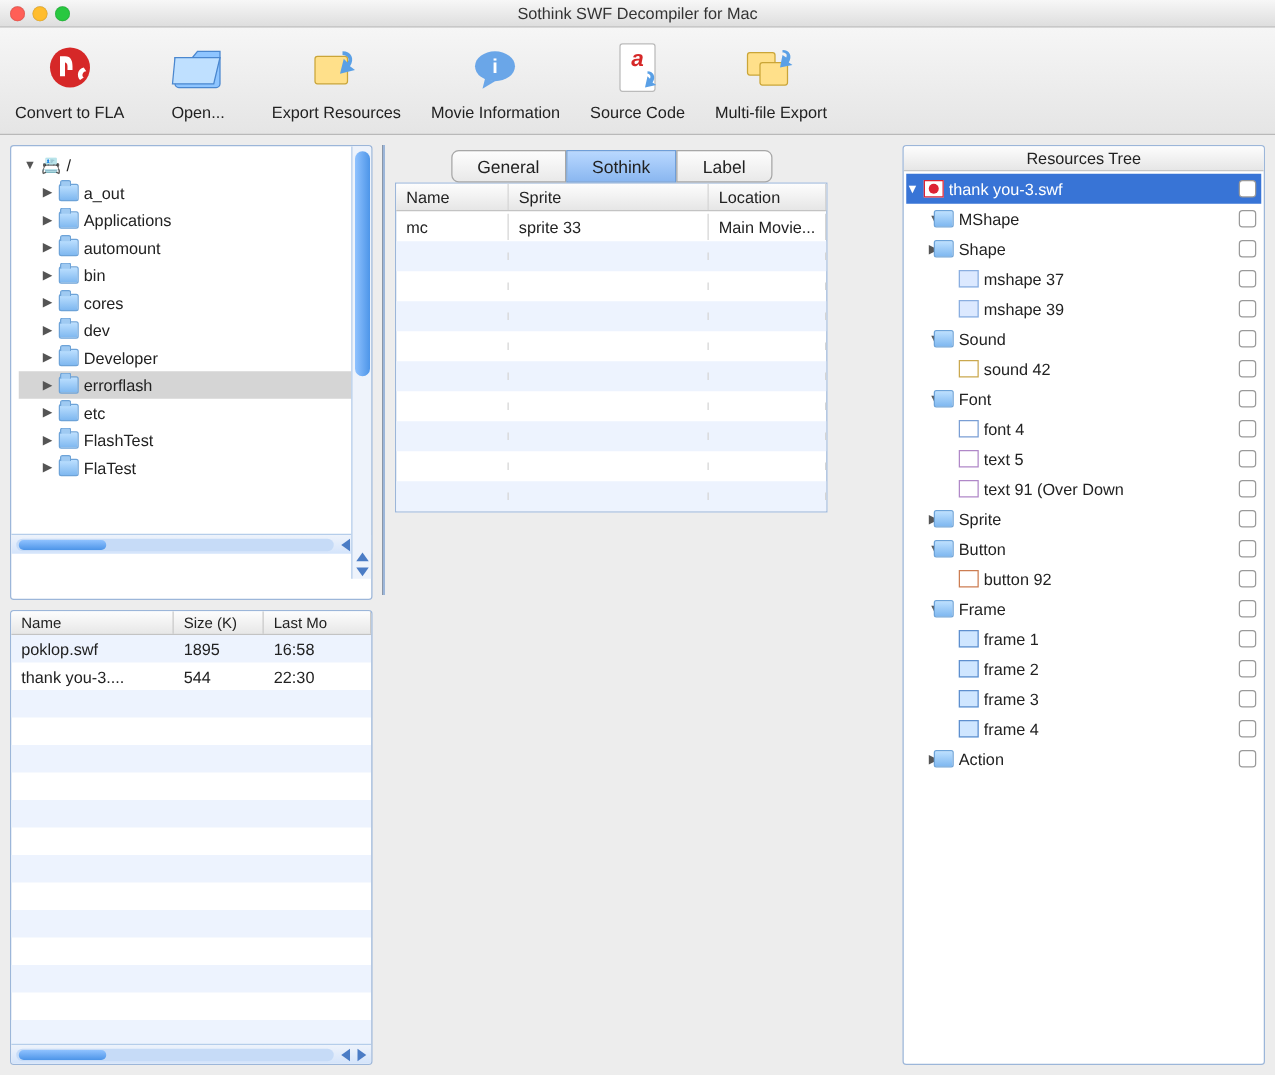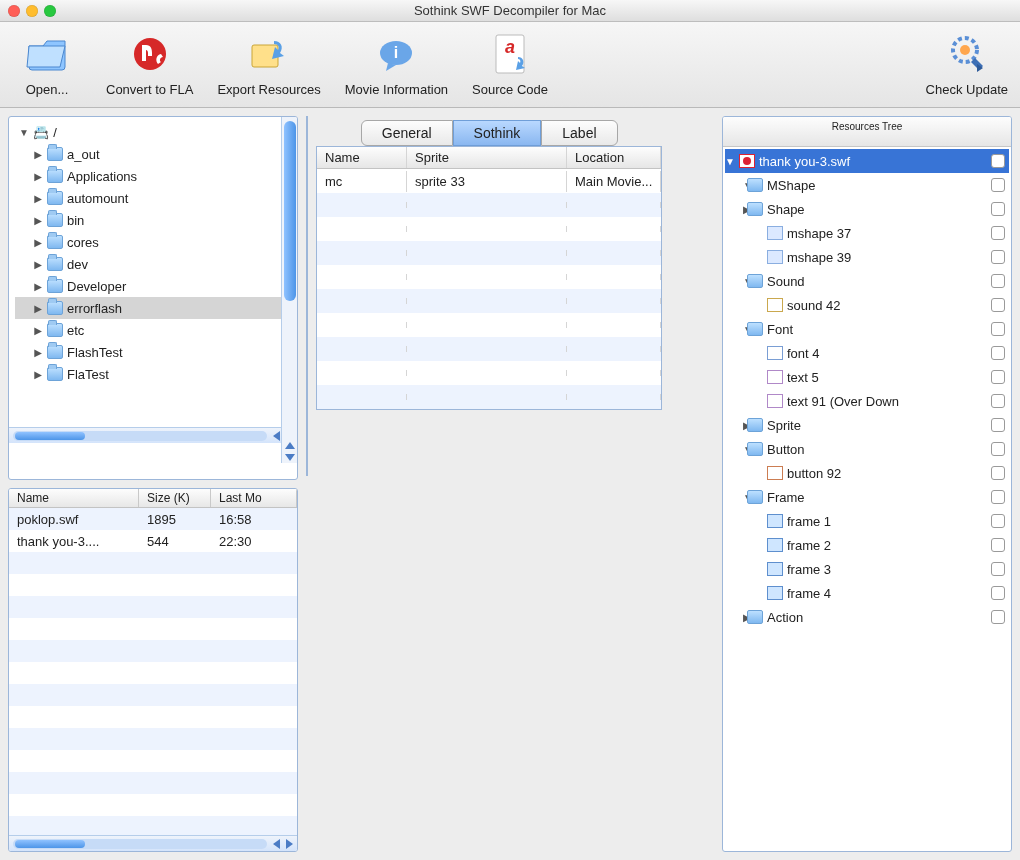--- a/index.html
+++ b/index.html
@@ -78,21 +78,21 @@
 .tab:last-child{border-radius:0 6px 6px 0}
 .tab.active{background:linear-gradient(#b9d8ff,#8ab7f0);border-color:#6f9ed8}
 .insttbl{border:1px solid #9cb6d9;background:#fff}
 .insttbl .ihdr{display:flex;background:linear-gradient(#fdfdfd,#e6e6e6);border-bottom:1px solid #c3c3c3}
 .insttbl .ihdr div,.insttbl .irow div{padding:3px 8px;border-right:1px solid #d5d5d5;font-size:13px}
 .insttbl .irow{display:flex;height:24px;align-items:center}
 .insttbl .irow:nth-child(even){background:#edf3fe}
 .ic-name{width:90px}.ic-sprite{width:160px}.ic-loc{flex:1}
 
 .right{width:290px}
-.reshdr{height:30px;background:linear-gradient(#fdfdfd,#e6e6e6);border-bottom:1px solid #c6c6c6;text-align:center;font-size:10px;line-height:20px}
+.reshdr{height:20px;background:linear-gradient(#fdfdfd,#e6e6e6);border-bottom:1px solid #c6c6c6;text-align:center;font-size:13px;line-height:20px}
 .resbody{padding:2px 2px;height:700px;overflow:hidden}
 .resrow{display:flex;align-items:center;height:24px;gap:4px;padding-right:4px}
 .resrow.sel{background:#3874d6;color:#fff}
 .resrow .lbl{flex:1;white-space:nowrap;overflow:hidden;text-overflow:ellipsis}
 .ck{width:14px;height:14px;border:1px solid #9a9a9a;border-radius:3px;background:#fff;margin-left:auto}
 .resrow.sel .ck{background:#fff}
 .ind1{padding-left:18px}.ind2{padding-left:38px}
 .ico{width:16px;height:14px;display:inline-block}
 .ico.folder{border-radius:2px;background:linear-gradient(#bde0ff,#7fb8f0);border:1px solid #6da3d8}
 .ico.swf{background:#fff;border:1px solid #d23;position:relative}
@@ -112,35 +112,35 @@
     <span class="tl-close"></span>
     <span class="tl-min"></span>
     <span class="tl-zoom"></span>
   </div>
   <div class="title">Sothink SWF Decompiler for Mac</div>
 </div>
 
 <div class="toolbar">
   <div class="tbtn">
     <div class="ticon">
+        <svg width="40" height="40">
+          <circle cx="20" cy="20" r="16" fill="#d62828"></circle>
+          <path d="M16 11c5 0 6 4 6 8v3h-4v-3c0-2-1-3-2-3v11h-4V11zM28 30c-3-3-2-9 3-10l2 3c-3 0-4 4-2 5z" fill="#fff"></path>
+        </svg>
+      </div>
+    <div class="tlabel">Convert to FLA</div>
+  </div>
+  <div class="tbtn">
+    <div class="ticon">
         <svg width="44" height="40" viewBox="0 0 44 40">
           <path d="M4 12h14l4-5h18v26a3 3 0 0 1-3 3H7a3 3 0 0 1-3-3z" fill="#8ec5ff" stroke="#4a87cf"></path>
           <path d="M4 12h36l-5 21H2z" fill="#bfe0ff" stroke="#4a87cf"></path>
         </svg>
       </div>
     <div class="tlabel">Open...</div>
-  </div>
-  <div class="tbtn">
-    <div class="ticon">
-        <svg width="40" height="40">
-          <circle cx="20" cy="20" r="16" fill="#d62828"></circle>
-          <path d="M16 11c5 0 6 4 6 8v3h-4v-3c0-2-1-3-2-3v11h-4V11zM28 30c-3-3-2-9 3-10l2 3c-3 0-4 4-2 5z" fill="#fff"></path>
-        </svg>
-      </div>
-    <div class="tlabel">Convert to FLA</div>
   </div>
   <div class="tbtn">
     <div class="ticon">
         <svg width="42" height="38">
           <rect x="4" y="10" width="26" height="22" rx="2" fill="#ffe08a" stroke="#caa537"></rect>
           <path d="M26 6c7 0 10 6 6 12l4 3-12 3 3-12 3 3c2-3 0-6-4-6z" fill="#5aa0e6"></path>
         </svg>
       </div>
     <div class="tlabel">Export Resources</div>
   </div>
@@ -157,32 +157,31 @@
   <div class="tbtn">
     <div class="ticon">
         <svg width="36" height="42">
           <rect x="4" y="2" width="28" height="38" rx="2" fill="#fff" stroke="#bbb"></rect>
           <text x="18" y="20" text-anchor="middle" fill="#d62828" font-size="18" font-weight="bold" font-style="italic">a</text>
           <path d="M26 24c5 0 7 5 4 9l3 2-9 2 2-9 2 2c1-2 0-4-2-4z" fill="#5aa0e6"></path>
         </svg>
       </div>
     <div class="tlabel">Source Code</div>
   </div>
-  <div class="spacer"></div>
   <div class="tbtn">
     <div class="ticon">
-        <svg width="40" height="40">
-          <circle cx="18" cy="16" r="12" fill="none" stroke="#5a8fd6" stroke-width="4" stroke-dasharray="4 3"></circle>
-          <circle cx="18" cy="16" r="5" fill="#ffa64d"></circle>
-          <path d="M28 24l8 8-4 4-8-8z" fill="#3d6fb5"></path>
-          <path d="M30 30l0 8 6-4z" fill="#2d5a99"></path>
+        <svg width="42" height="40">
+          <rect x="2" y="8" width="22" height="18" rx="2" fill="#ffe08a" stroke="#caa537"></rect>
+          <rect x="12" y="16" width="22" height="18" rx="2" fill="#ffe08a" stroke="#caa537"></rect>
+          <path d="M30 6c6 0 8 5 5 10l3 2-10 2 2-10 3 2c1-2 0-4-3-4z" fill="#5aa0e6"></path>
         </svg>
       </div>
-    <div class="tlabel">Check Update</div>
-  </div>
+    <div class="tlabel">Multi-file Export</div>
+  </div>
+  <div class="spacer"></div>
 </div>
 
 <div class="content">
   <div class="left">
     <div class="panel tree" style="height:344px">
       <div class="tree-body" id="treeBody">
           <div class="tree-row">
             <span class="disclosure">▼</span>
             <span>📇</span>
             <span>/</span>

